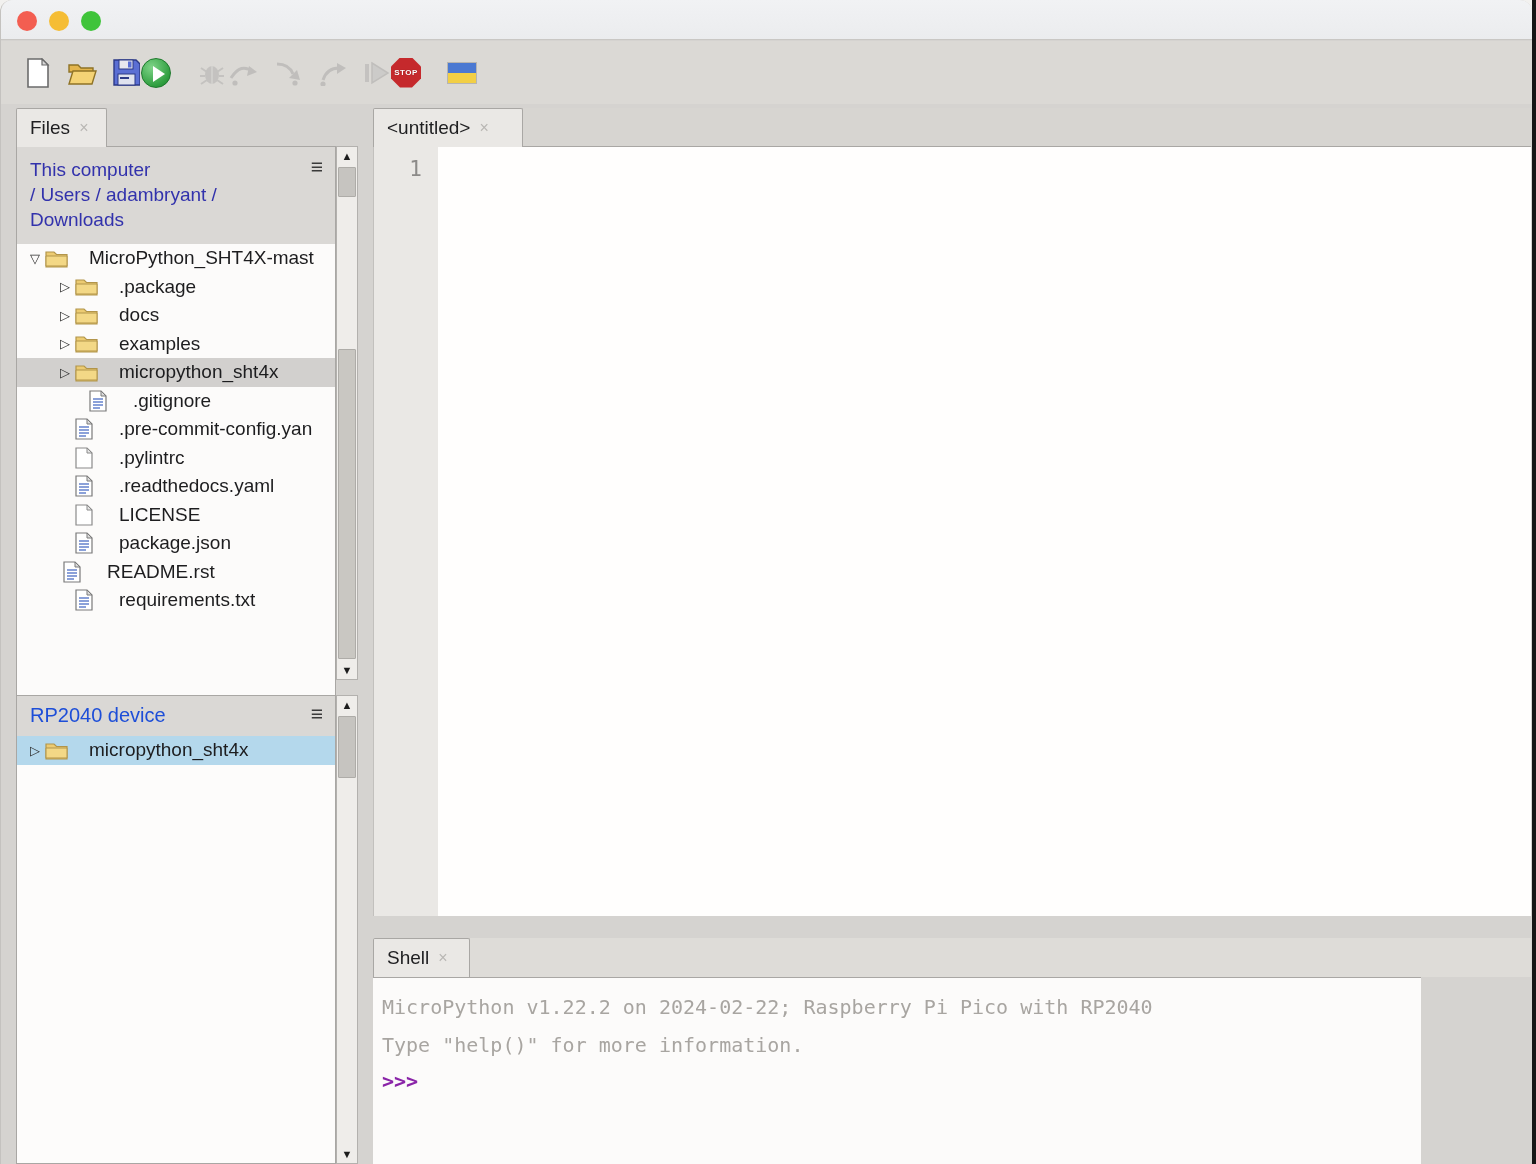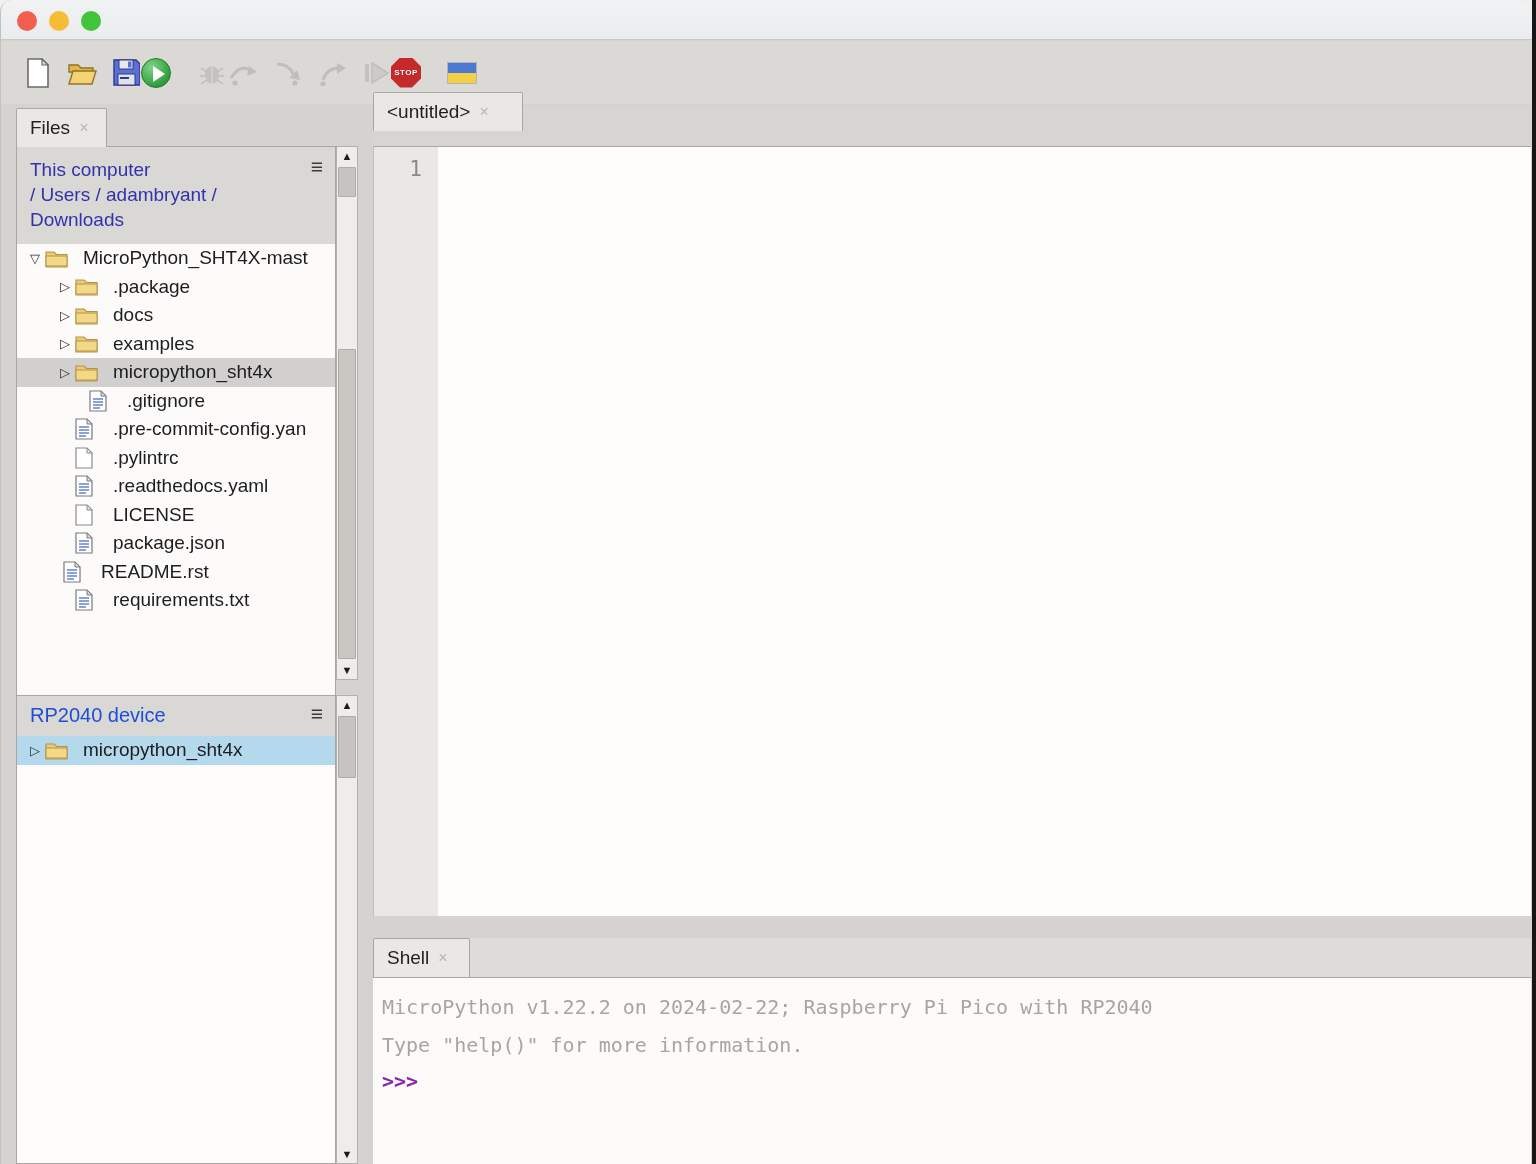--- a/index.html
+++ b/index.html
@@ -42,39 +42,39 @@
 
   
   .tab { position:absolute; height:39px; background:#eae8e5;
          border:1px solid #a9a7a4; border-bottom:none; border-radius:2px 2px 0 0;
          display:flex; align-items:center; padding:0 10px 0 13px; gap:9px;
          font-size:19px; color:#1e1e20; z-index:5; }
   .tab .x { color:#b9b7b4; font-size:16px; }
 
   .files-tab  { left:15px;  top:108px; width:91px; }
   .edit-strip { position:absolute; left:372px; top:108px; width:1158px; height:39px; background:#d7d5d1; }
-  .edit-tab   { left:372px; top:92px; width:150px;text-align:right; }
+  .edit-tab   { left:372px; top:108px; width:150px;text-align:right; }
   .shell-strip{ position:absolute; left:372px; top:938px; width:1158px; height:39px; background:#dedcd8; }
   .shell-tab  { left:372px; top:938px; width:97px; }
 
   .files-panel { position:absolute; left:15px; top:146px; width:320px; height:632px;
                  border:1px solid #a9a7a4; background:#fcfbfa; overflow:hidden; }
   .panel-head { background:#dad8d5; padding:10px 10px 12px 13px; position:relative; }
   .crumbs { font-size:19px; line-height:25px; color:#3232ac; width:270px; }
   .crumb-line { display:block; }
   .burger { position:absolute; right:12px; top:8px; font-size:21px; color:#3a3a3a; cursor:pointer; }
 
   .tree { background:#fcfbfa; }
   .tree-row { display:flex; align-items:center; height:28.5px; font-size:19px;
               color:#1d1d1f; white-space:nowrap; overflow:hidden; cursor:default; }
   .tree-row.sel-gray { background:#d2d0ce; }
   .tree-row.sel-blue { background:#b4d8ec; }
   .arrow { width:20px; text-align:center; font-size:13px; color:#2c2c2c; flex:0 0 20px; }
   .tree-icon { width:24px; flex:0 0 24px; display:flex; align-items:center; }
-  .tree-label { margin-left:14px; }
+  .tree-label { margin-left:20px; }
 
   .device-panel { position:absolute; left:15px; top:695px; width:320px; height:469px;
                   border:1px solid #a9a7a4; background:#fdfcfb; overflow:hidden; }
   .device-head { background:#dad8d5; padding:8px 10px 9px 13px; position:relative; }
   .device-title { font-size:20px; color:#1d4ed8; }
 
   
   .sbar { position:absolute; width:22px; background:#efedea; border:1px solid #b3b1ae; }
   .sb-files  { left:335px; top:146px; height:534px; }
   .sb-device { left:335px; top:695px; height:469px; }
@@ -86,21 +86,21 @@
 
   
   .editor { position:absolute; left:372px; top:146px; width:1158px; height:770px;
             background:#fffefd; border-top:1px solid #a9a7a4; border-left:1px solid #c2c0bd; display:flex; }
   .gutter { width:64px; background:#eae8e5; color:#8c8a88;
             font-family:"DejaVu Sans Mono", monospace; font-size:21px;
             text-align:right; padding:10px 16px 0 0; }
   .code-area { flex:1; }
 
   
-  .shell { position:absolute; left:372px; top:977px; width:1158px; height:187px;
+  .shell { position:absolute; left:372px; top:977px; width:1048px; height:187px;
            background:#fcfbfa; border-top:1px solid #a9a7a4;
            font-family:"DejaVu Sans Mono", monospace; font-size:20px;
            padding:10px 0 0 9px; }
   .shell-line { color:#a8a5a1; line-height:38px; white-space:pre; }
   .shell-prompt { color:#8a24a8; font-weight:bold; line-height:34px; }
 
   
   .ic { display:block; }
   .gap-sm { margin-left:14px; } .gap-md { } .gap-lg { margin-left:26px; }
 </style>

